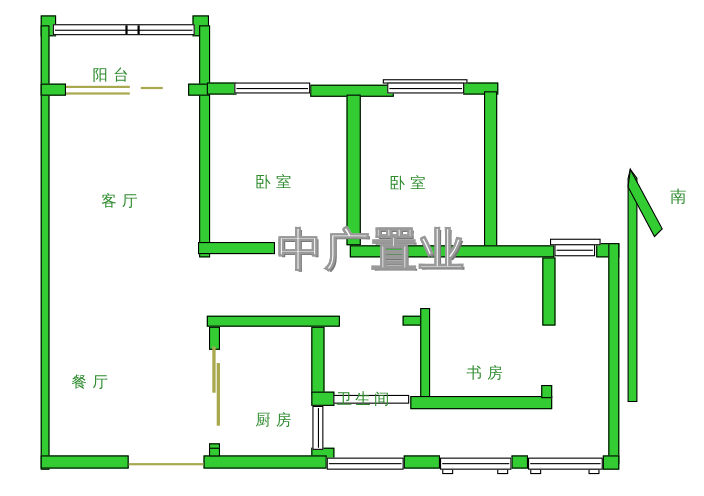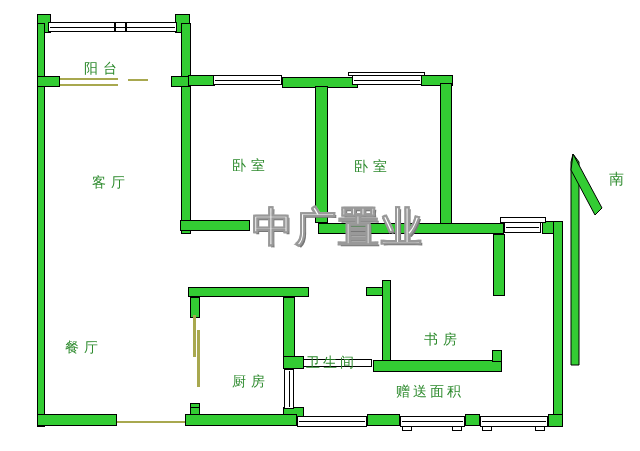--- a/index.html
+++ b/index.html
@@ -165,18 +165,17 @@
   </svg>
 
   <div class="room-label z3" style="left:84px;top:60px;">阳台</div>
   <div class="room-label z3" style="left:92px;top:174px;">客厅</div>
   <div class="room-label z3" style="left:232px;top:157px;">卧室</div>
   <div class="room-label z3" style="left:354px;top:158px;">卧室</div>
   <div class="room-label z3" style="left:65px;top:339px;">餐厅</div>
   <div class="room-label z3" style="left:232px;top:373px;">厨房</div>
   <div class="room-label s3 z3" style="left:306px;top:333px;margin-top:21px;">卫生间</div>
   <div class="room-label z3" style="left:424px;top:307px;margin-top:24px;">书房</div>
-  <div class="room-label s3 z3" style="left:396px;top:383px;">赠送面积</div>
   <div class="room-label z3" style="left:609px;top:170px;font-size:15px;letter-spacing:0;">南</div>
 
   <div id="watermark">中广置业</div>
 
 </div>
 
 </body></html>

